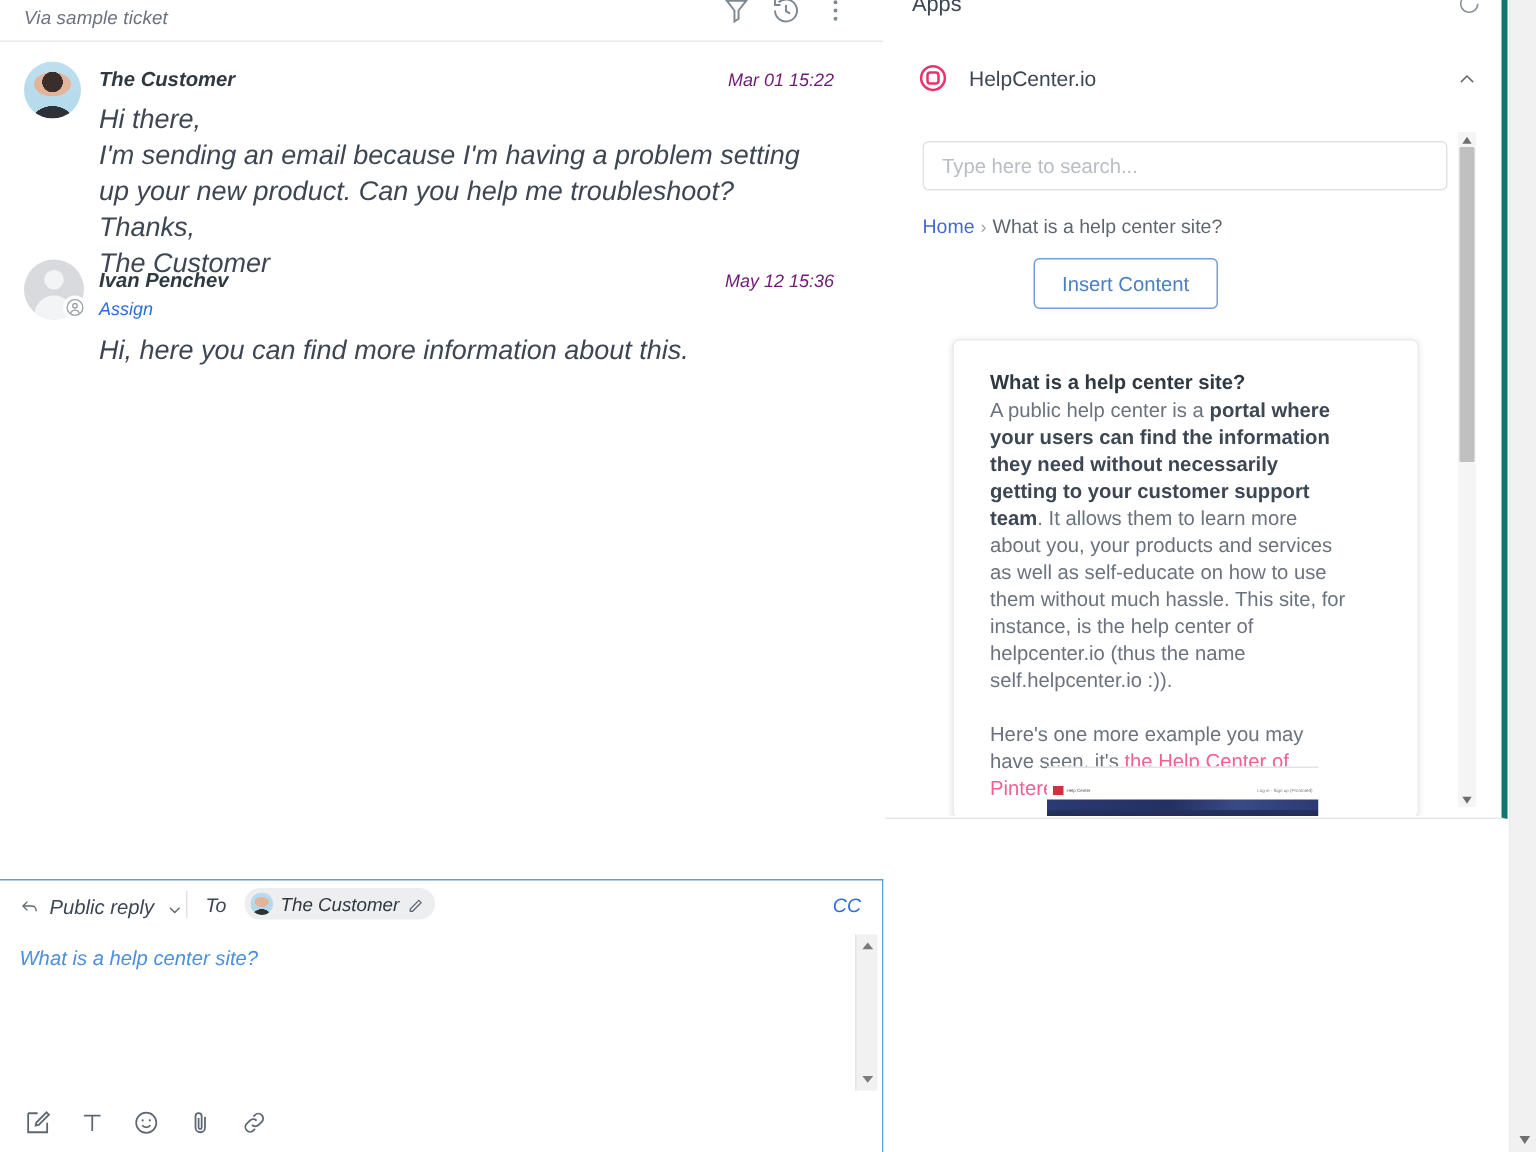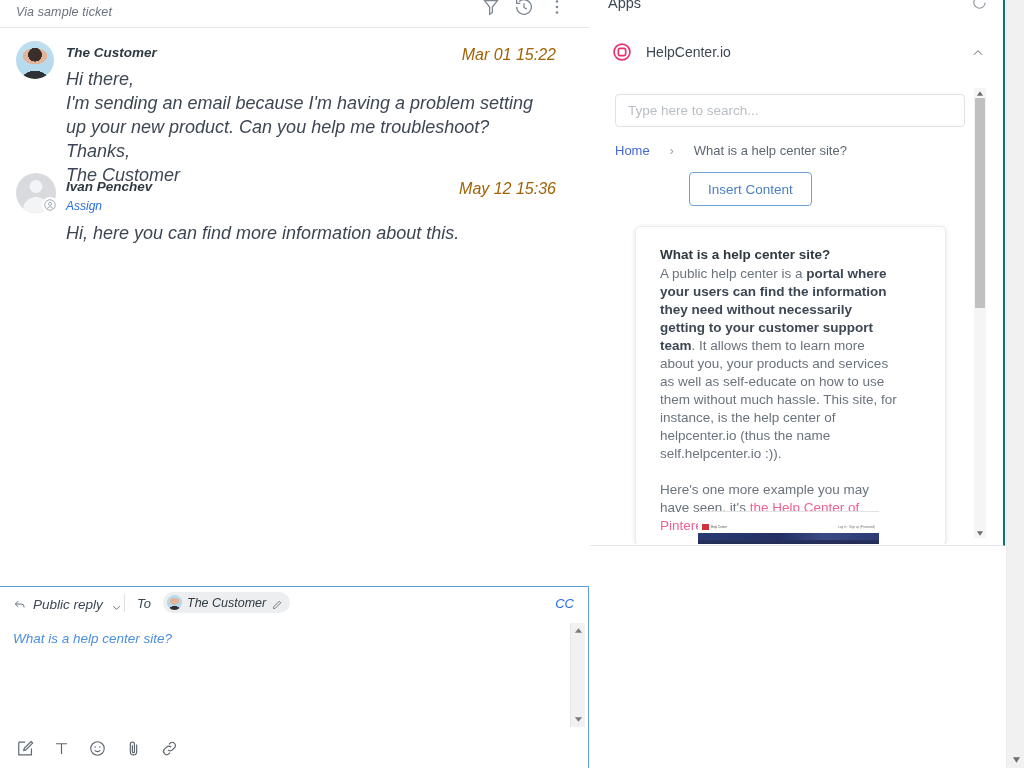--- a/index.html
+++ b/index.html
@@ -66,21 +66,21 @@
     display:flex; align-items:center; justify-content:center;
   }
   .avatar-badge svg { width: 14px; height: 14px; color:#9aa1a9; }
 
   .msg-name {
     position:absolute; left: 66px; top: 4px;
     font-size: 13.5px; font-weight: bold; color: #2f3941;
   }
   .msg-time {
     position:absolute; right: 33px; top: 5px;
-    font-size: 16px; color: #a16207;
+    font-size: 12px; color: #701a75;
   }
   .msg-assign {
     position:absolute; left: 66px; top: 24px;
     font-size: 12px; color: #2b6ee0; cursor: pointer;
   }
   .msg-body {
     position:absolute; left: 66px; width: 490px;
     font-size: 18px; color: #3d4754; line-height: 24px;
   }
 
@@ -142,21 +142,21 @@
   #compose-toolbar {
     position:absolute; left: 0; bottom: 0; width: 587px; height: 40px;
     display:flex; align-items:center; gap: 17px; padding-left: 16px;
   }
   .tb-ico { width: 19px; height: 19px; color:#5d6771; cursor:pointer; }
   .tb-ico svg { display:block; width:100%; height:100%; }
 
   
   #apps-pane {
     position:absolute; left: 590px; top: 0; width: 415px; height: 546px;
-    background:#fff; border-right: 2px solid #0f766e; border-bottom: 1px solid #e6e8eb;
+    background:#fff; border-right: 4px solid #0f766e; border-bottom: 1px solid #e6e8eb;
     overflow:hidden;
   }
   #apps-header {
     position:absolute; left:0; top:0; width:415px; height:19px;
   }
   #apps-title {
     position:absolute; left: 18px; top: -5px;
     font-size: 14.5px; color:#3d4754;
   }
   #apps-refresh {
@@ -188,21 +188,21 @@
     position:absolute; left: 25px; top: 10px; width: 350px; height: 33px;
     border: 1px solid #dfe3e8; border-radius: 4px; background:#fff;
     font-size: 13.5px; color:#3d4754; padding: 0 12px;
     outline: none;
   }
   #hc-search::placeholder { color:#b9bec4; }
 
   #breadcrumb {
     position:absolute; left: 25px; top: 59px;
     font-size: 13px; color:#5d6771;
-    display:flex; align-items:center; gap:20px;
+    display:flex; align-items:center; gap:4px;
   }
   #breadcrumb .crumb-link { color:#4569d4; cursor:pointer; }
   #breadcrumb .crumb-sep { color:#9aa1a9; font-size: 12px; }
   #breadcrumb .crumb-cur { color:#5d6771; }
 
   #hc-actions {
     position:absolute; left: 99px; top: 88px;
     display:flex; gap: 20px;
   }
   .hc-btn {

